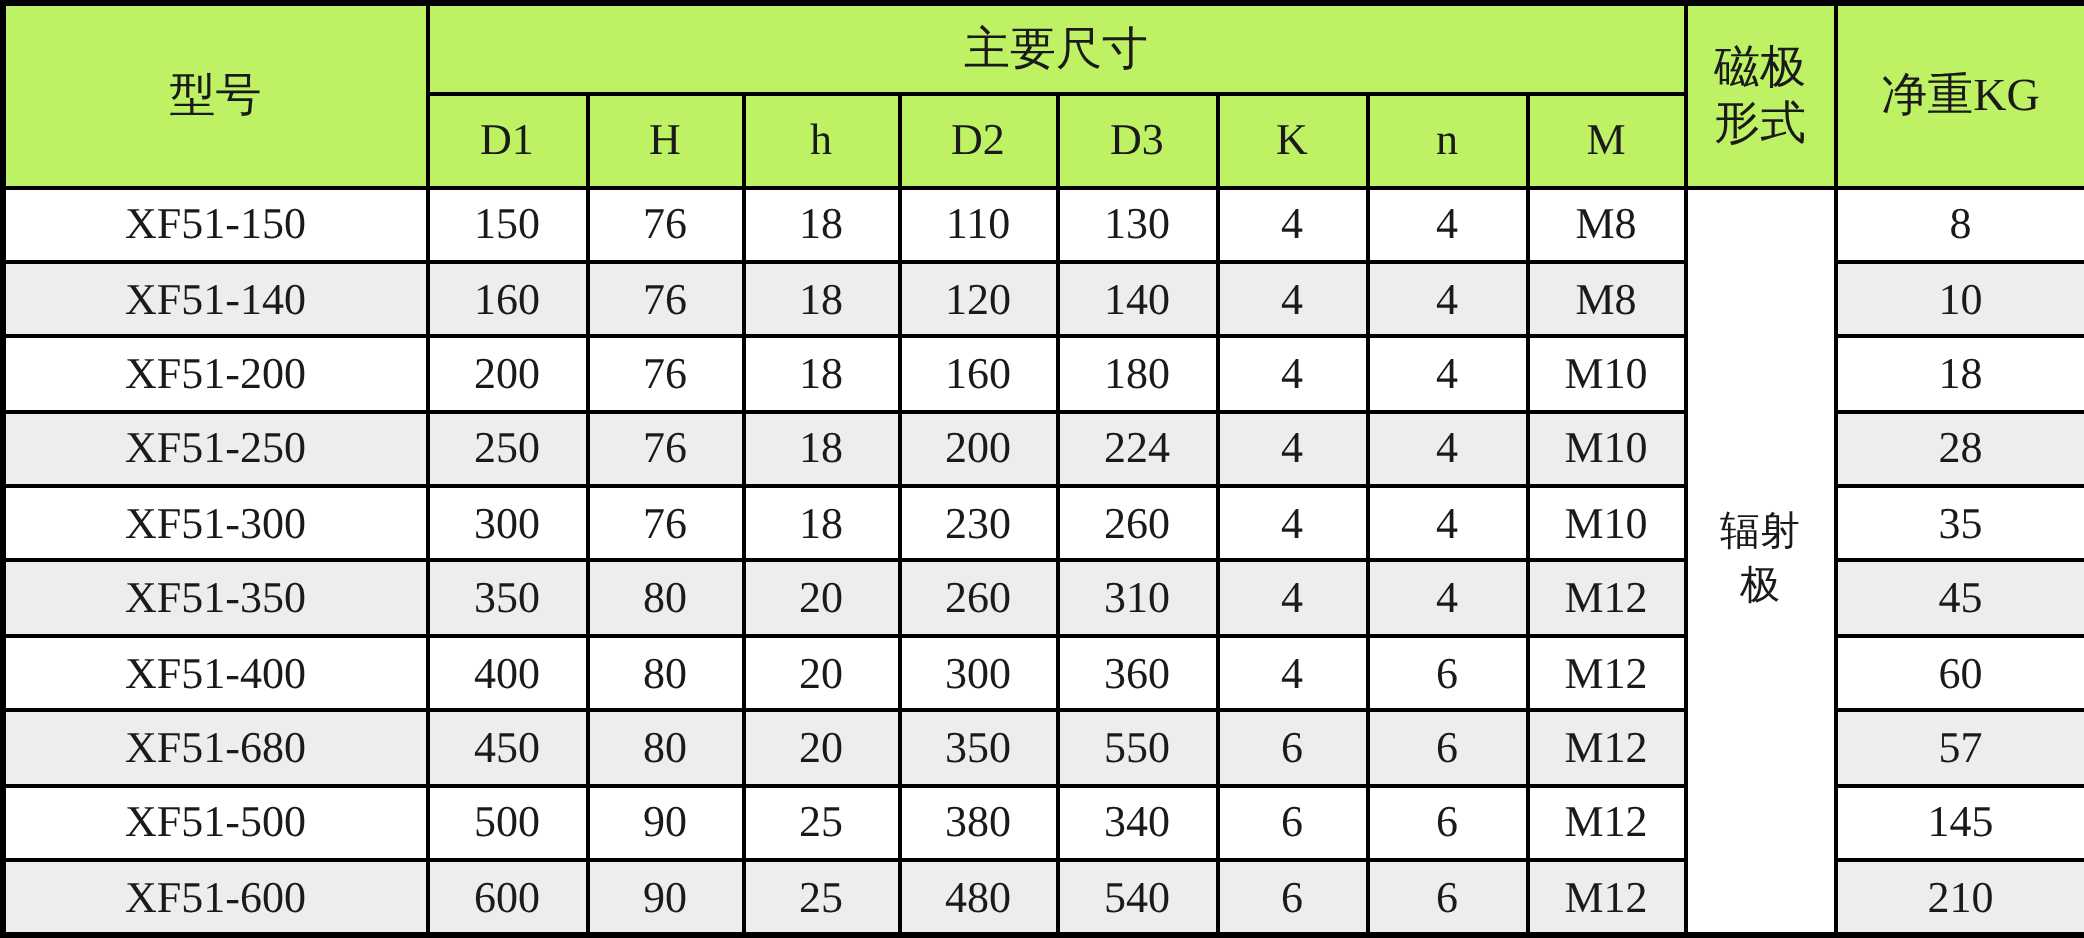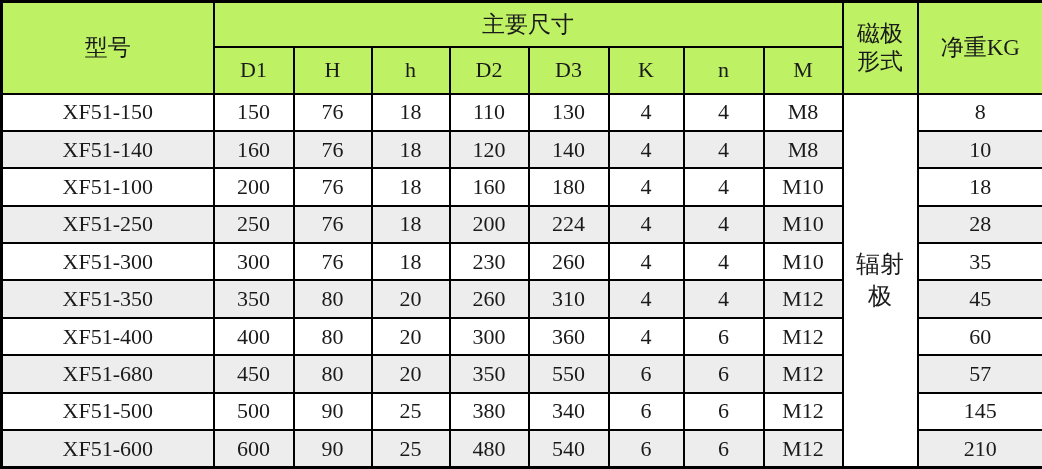--- a/index.html
+++ b/index.html
@@ -30,21 +30,21 @@
   .spec-table thead tr.hdr-top th { height: 45px; }
   .spec-table thead tr.hdr-sub th { height: 47px; font-size: 22px; margin-top: 12px; }
   .spec-table tbody td {
     font-size: 22px;
     height: 37px;
     background: #ffffff;
   }
   .spec-table tbody tr:nth-child(even) td { background: #ededed; }
   .spec-table tbody td.pole-cell {
     background: #ffffff !important;
-    font-size: 24px;
+    font-size: 20px;
     line-height: 1.35;
     padding: 0 10px;
     word-break: break-all;
   }
   .hdr-two-line { line-height: 1.2; display: block; }
 </style>
 </head>
 <body>
 
 <table class="spec-table">
@@ -104,21 +104,21 @@
     <td>18</td>
     <td>120</td>
     <td>140</td>
     <td>4</td>
     <td>4</td>
     <td>M8</td>
     <td>10</td>
   </tr>
 
   <tr>
-    <td>XF51-100</td>
+    <td>XF51-200</td>
     <td>200</td>
     <td>76</td>
     <td>18</td>
     <td>160</td>
     <td>180</td>
     <td>4</td>
     <td>4</td>
     <td>M10</td>
     <td>18</td>
   </tr>

